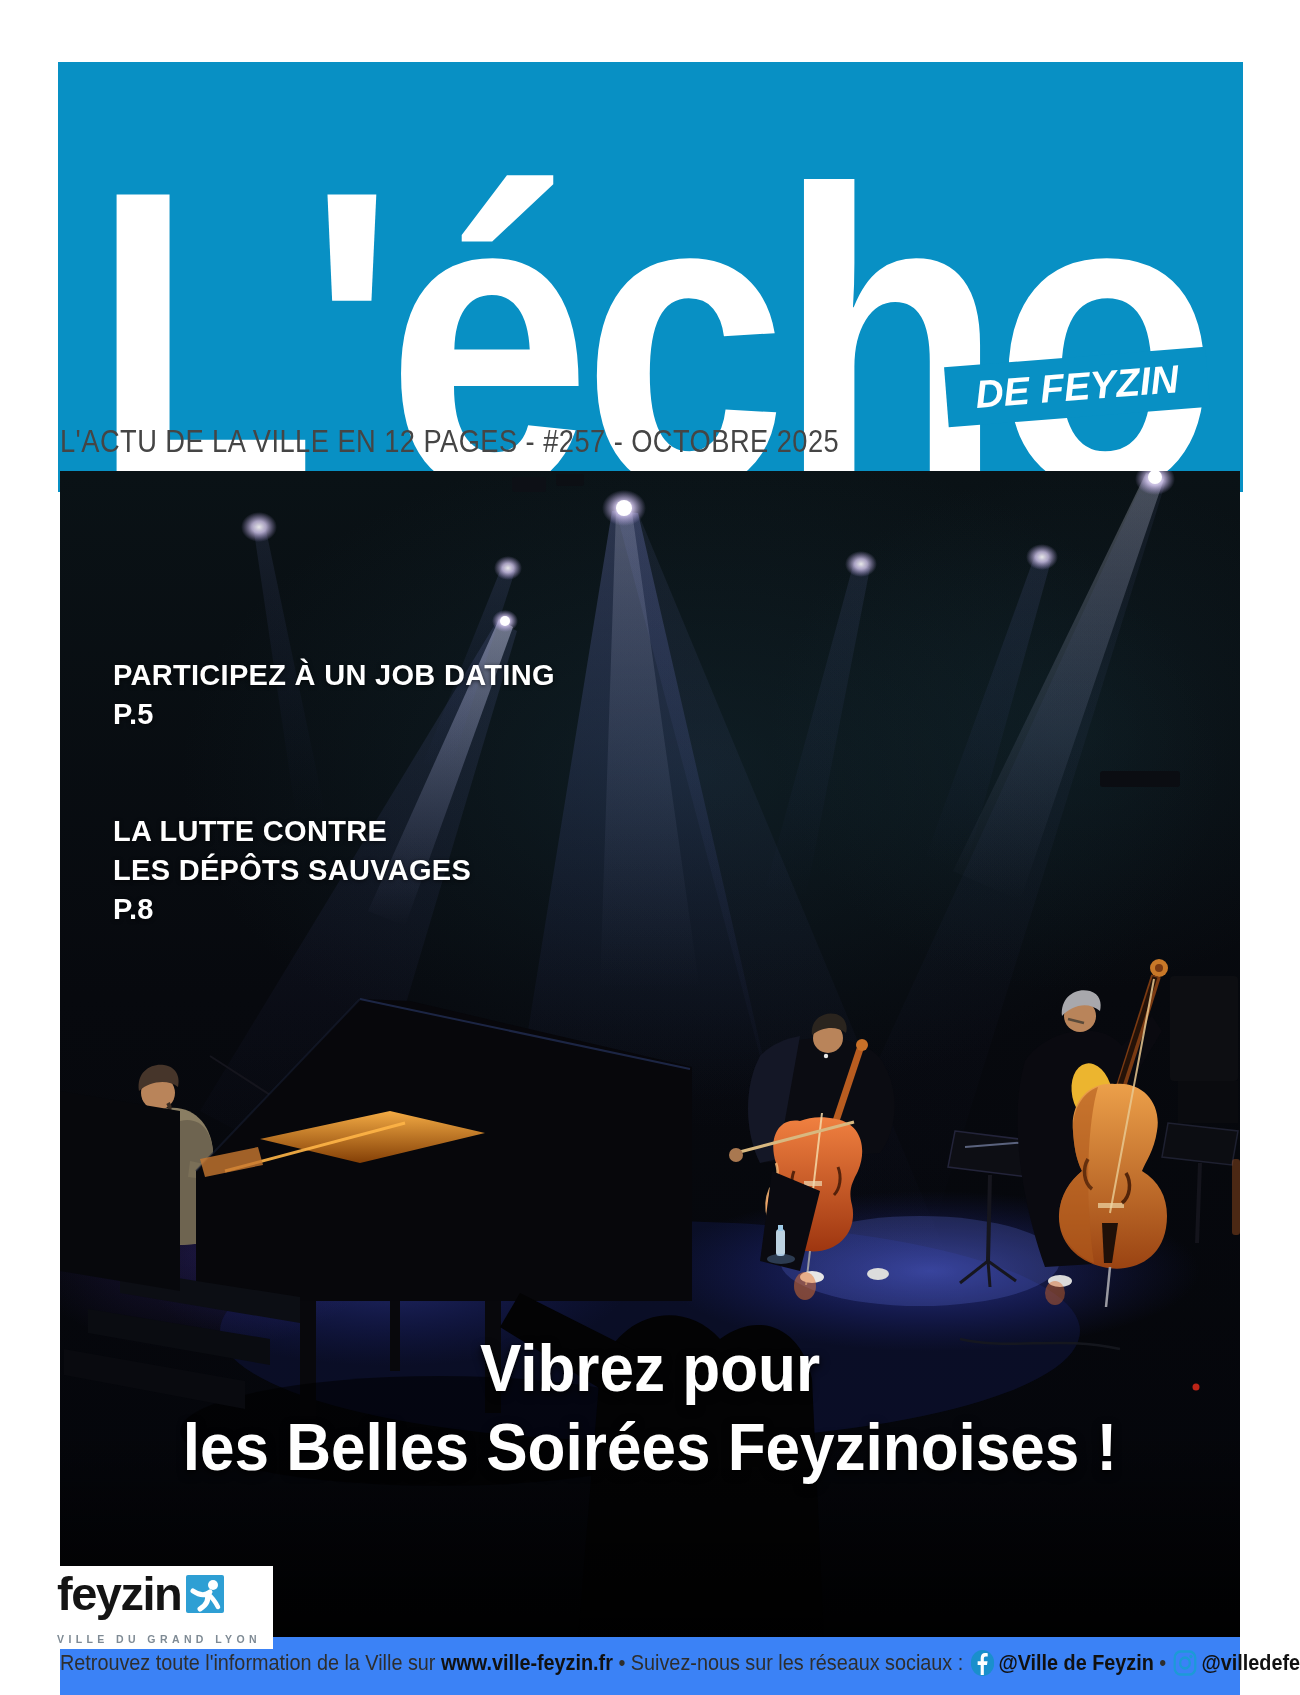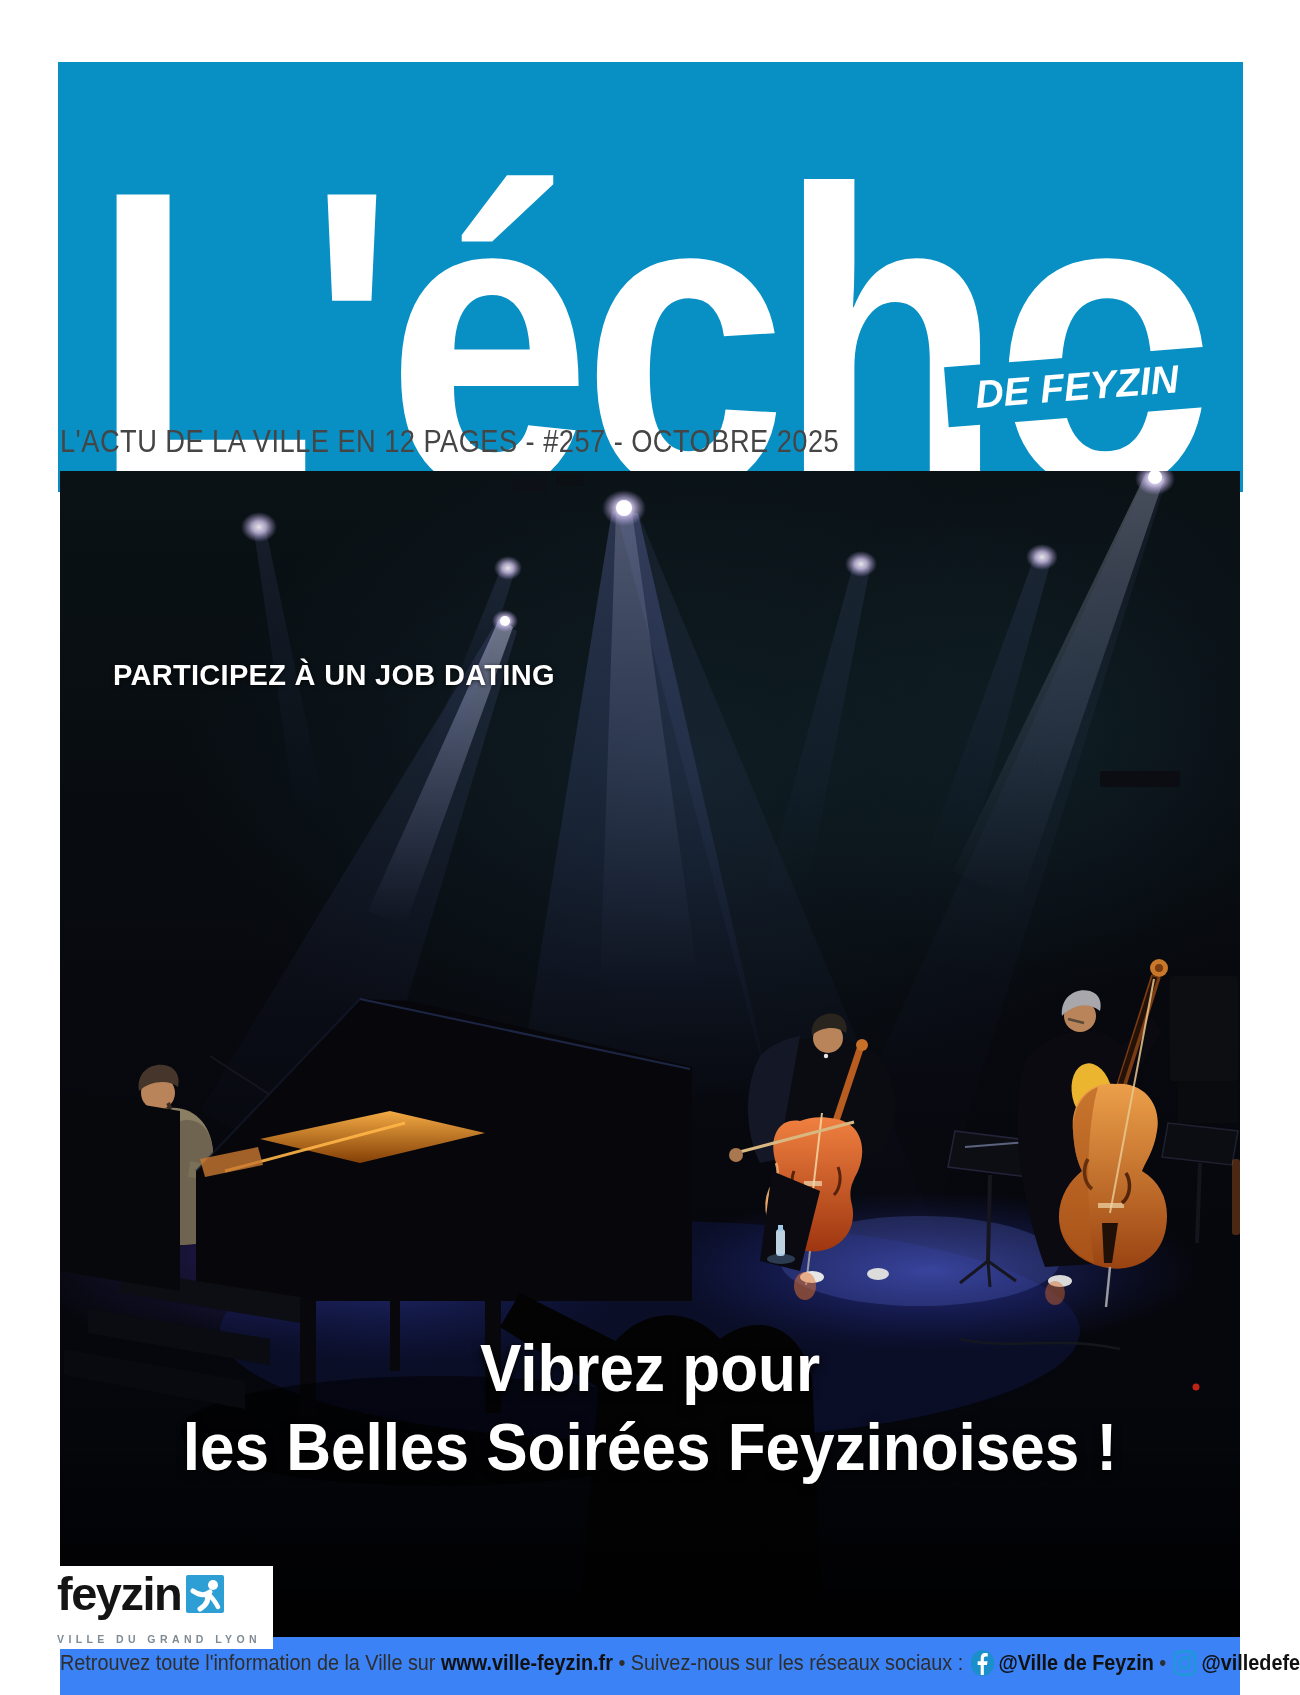--- a/index.html
+++ b/index.html
@@ -254,20 +254,26 @@
         <path d="M4,878 L185,910 L185,938 L4,904 Z" fill="#090A0F"></path>
         <path d="M0,620 L120,640 L120,820 L0,800 Z" fill="#07080C"></path>
         <path d="M540,900 C558,842 622,826 660,868 C700,838 742,858 752,908 L764,1166 L518,1166 Z" fill="#030304"></path>
         <path d="M585,885 L460,822 L440,856 L560,930 Z" fill="#030304"></path>
         <rect x="0" y="960" width="1180" height="206" fill="url(#vign)"></rect>
       </g>
     </svg>
 
     <div class="teaser teaser-1">
       <div>PARTICIPEZ À UN JOB DATING</div>
+      <div>P.5</div>
+    </div>
+    <div class="teaser teaser-2">
+      <div>LA LUTTE CONTRE</div>
+      <div>LES DÉPÔTS SAUVAGES</div>
+      <div>P.8</div>
     </div>
 
     <div class="headline">
       <div>Vibrez pour</div>
       <div>les Belles Soirées Feyzinoises !</div>
     </div>
   </div>
 
   <div class="logo-box">
     <div class="logo-row">

